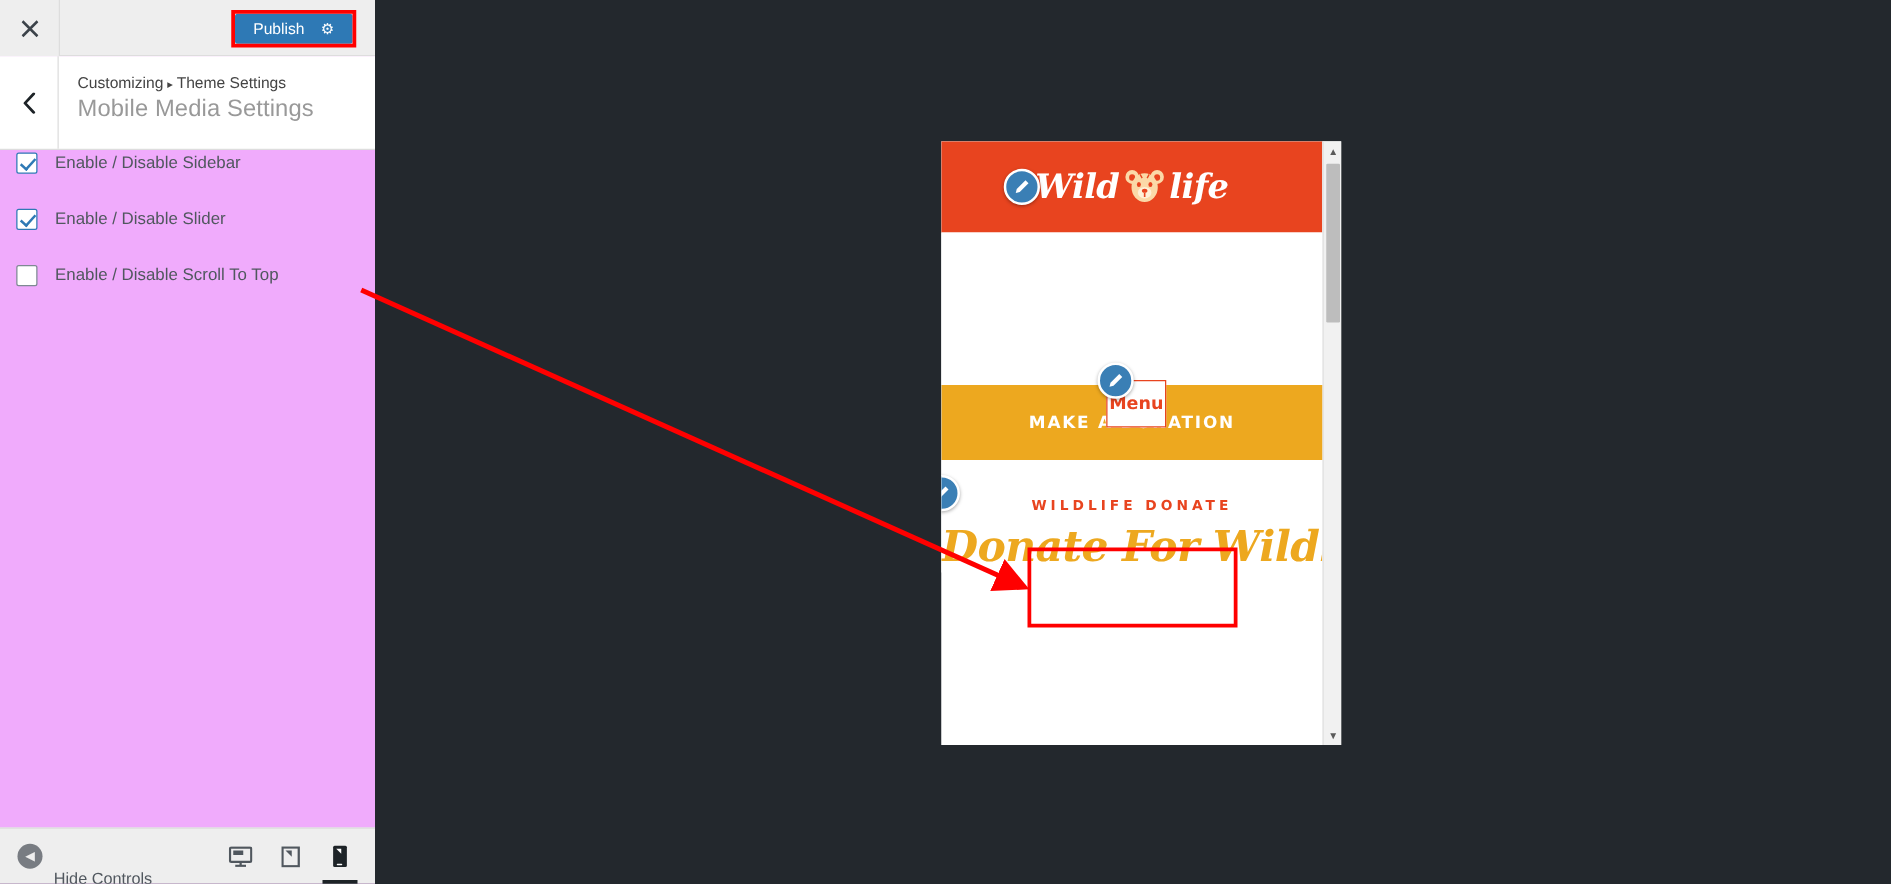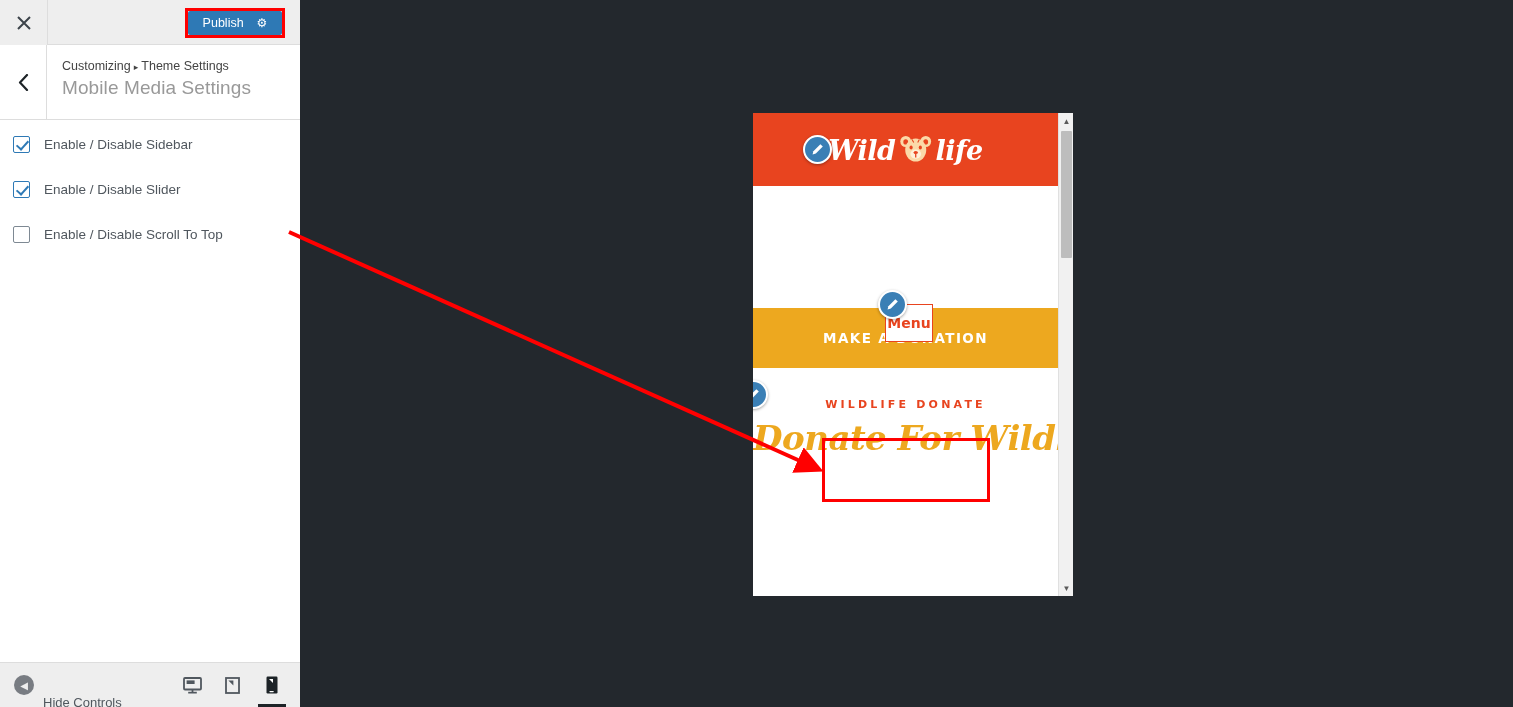--- a/index.html
+++ b/index.html
@@ -7,21 +7,21 @@
     width: 1513px; height: 707px;
     overflow: hidden;
     background: #23282d;
     font-family: "Liberation Sans", sans-serif;
   }
   #root { position: relative; width: 1513px; height: 707px; background: #23282d; }
 
   
   #panel {
     position: absolute; left: 0; top: 0; width: 300px; height: 707px;
-    background: #ffffff;
+    background: #f0abfc;
   }
   #panel-topbar {
     position: absolute; left: 0; top: 0; width: 300px; height: 45px;
     background: #eeeeee; border-bottom: 1px solid #ddd;
   }
   #close-btn {
     position: absolute; left: 0; top: 0; width: 48px; height: 45px;
     background: #eeeeee; border-right: 1px solid #ddd;
     display: flex; align-items: center; justify-content: center;
     color: #444; font-size: 19px; cursor: pointer;
@@ -55,21 +55,21 @@
     font-size: 12.5px; color: #444;
   }
   #crumb-sep { margin: 0 3px; font-size: 9px; color: #444; }
   #panel-title {
     position: absolute; left: 62px; top: 32px;
     font-size: 19px; color: #999; font-weight: 400; letter-spacing: .1px;
   }
 
   #controls { position: absolute; left: 0; top: 122px; width: 300px; }
   .ctrl-row {
-    position: relative; display: flex; align-items: center;
+    position: relative; display: flex; align-items: flex-start;
     height: 45px; padding-left: 13px;
   }
   .cb {
     width: 17px; height: 17px; border: 1px solid #7e8993; border-radius: 2px;
     background: #fff; flex: 0 0 auto; position: relative; cursor: pointer;
   }
   .cb.checked { border-color: #2e79b5; }
   .cb.checked::after {
     content: ""; position: absolute; left: 5px; top: 1px;
     width: 5px; height: 10px; border: solid #2e79b5;

